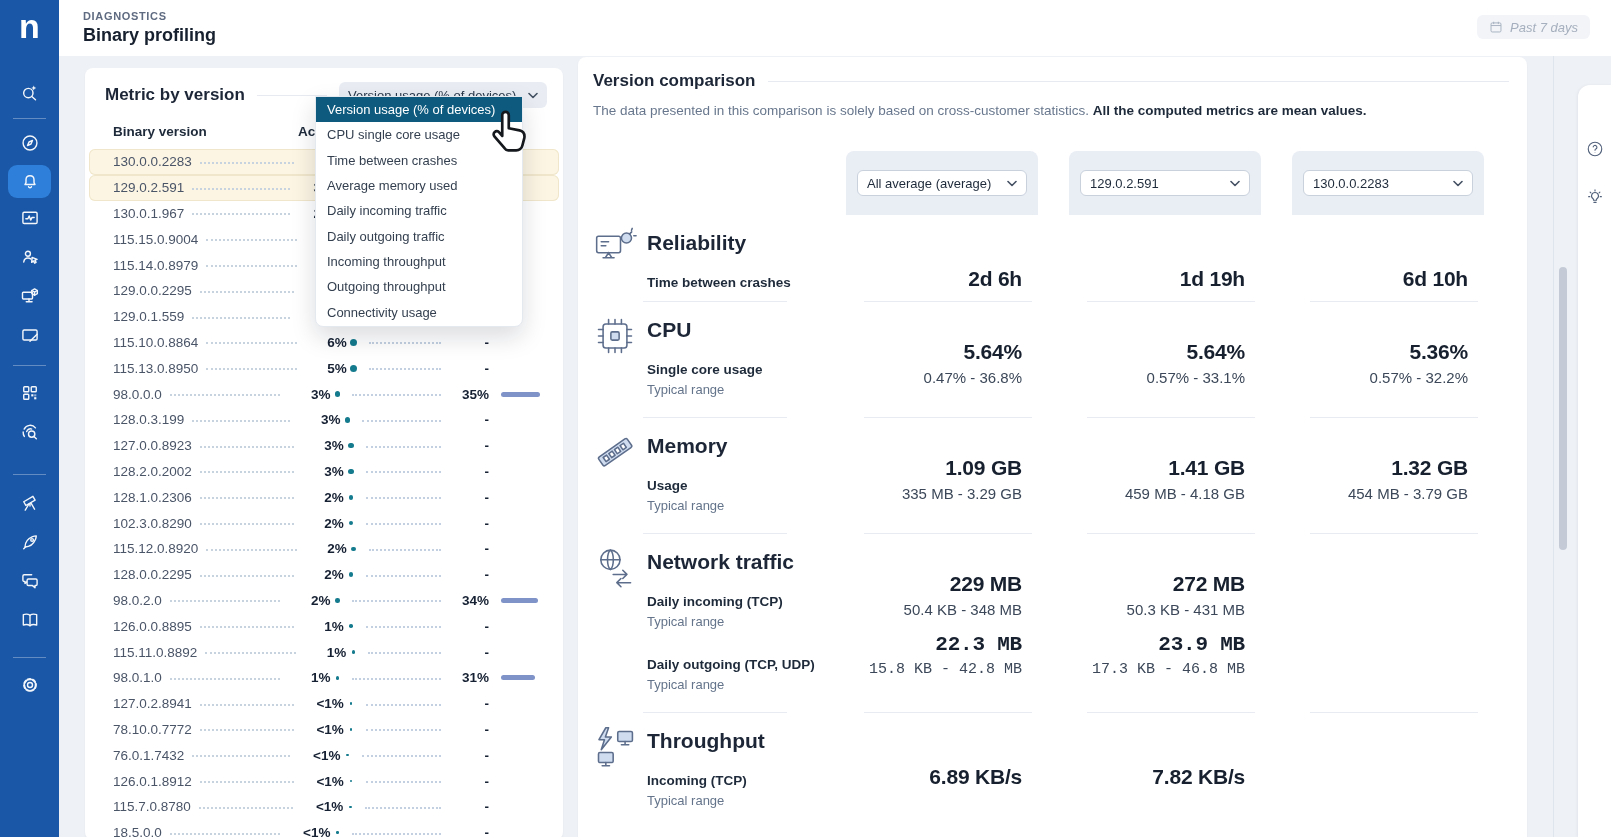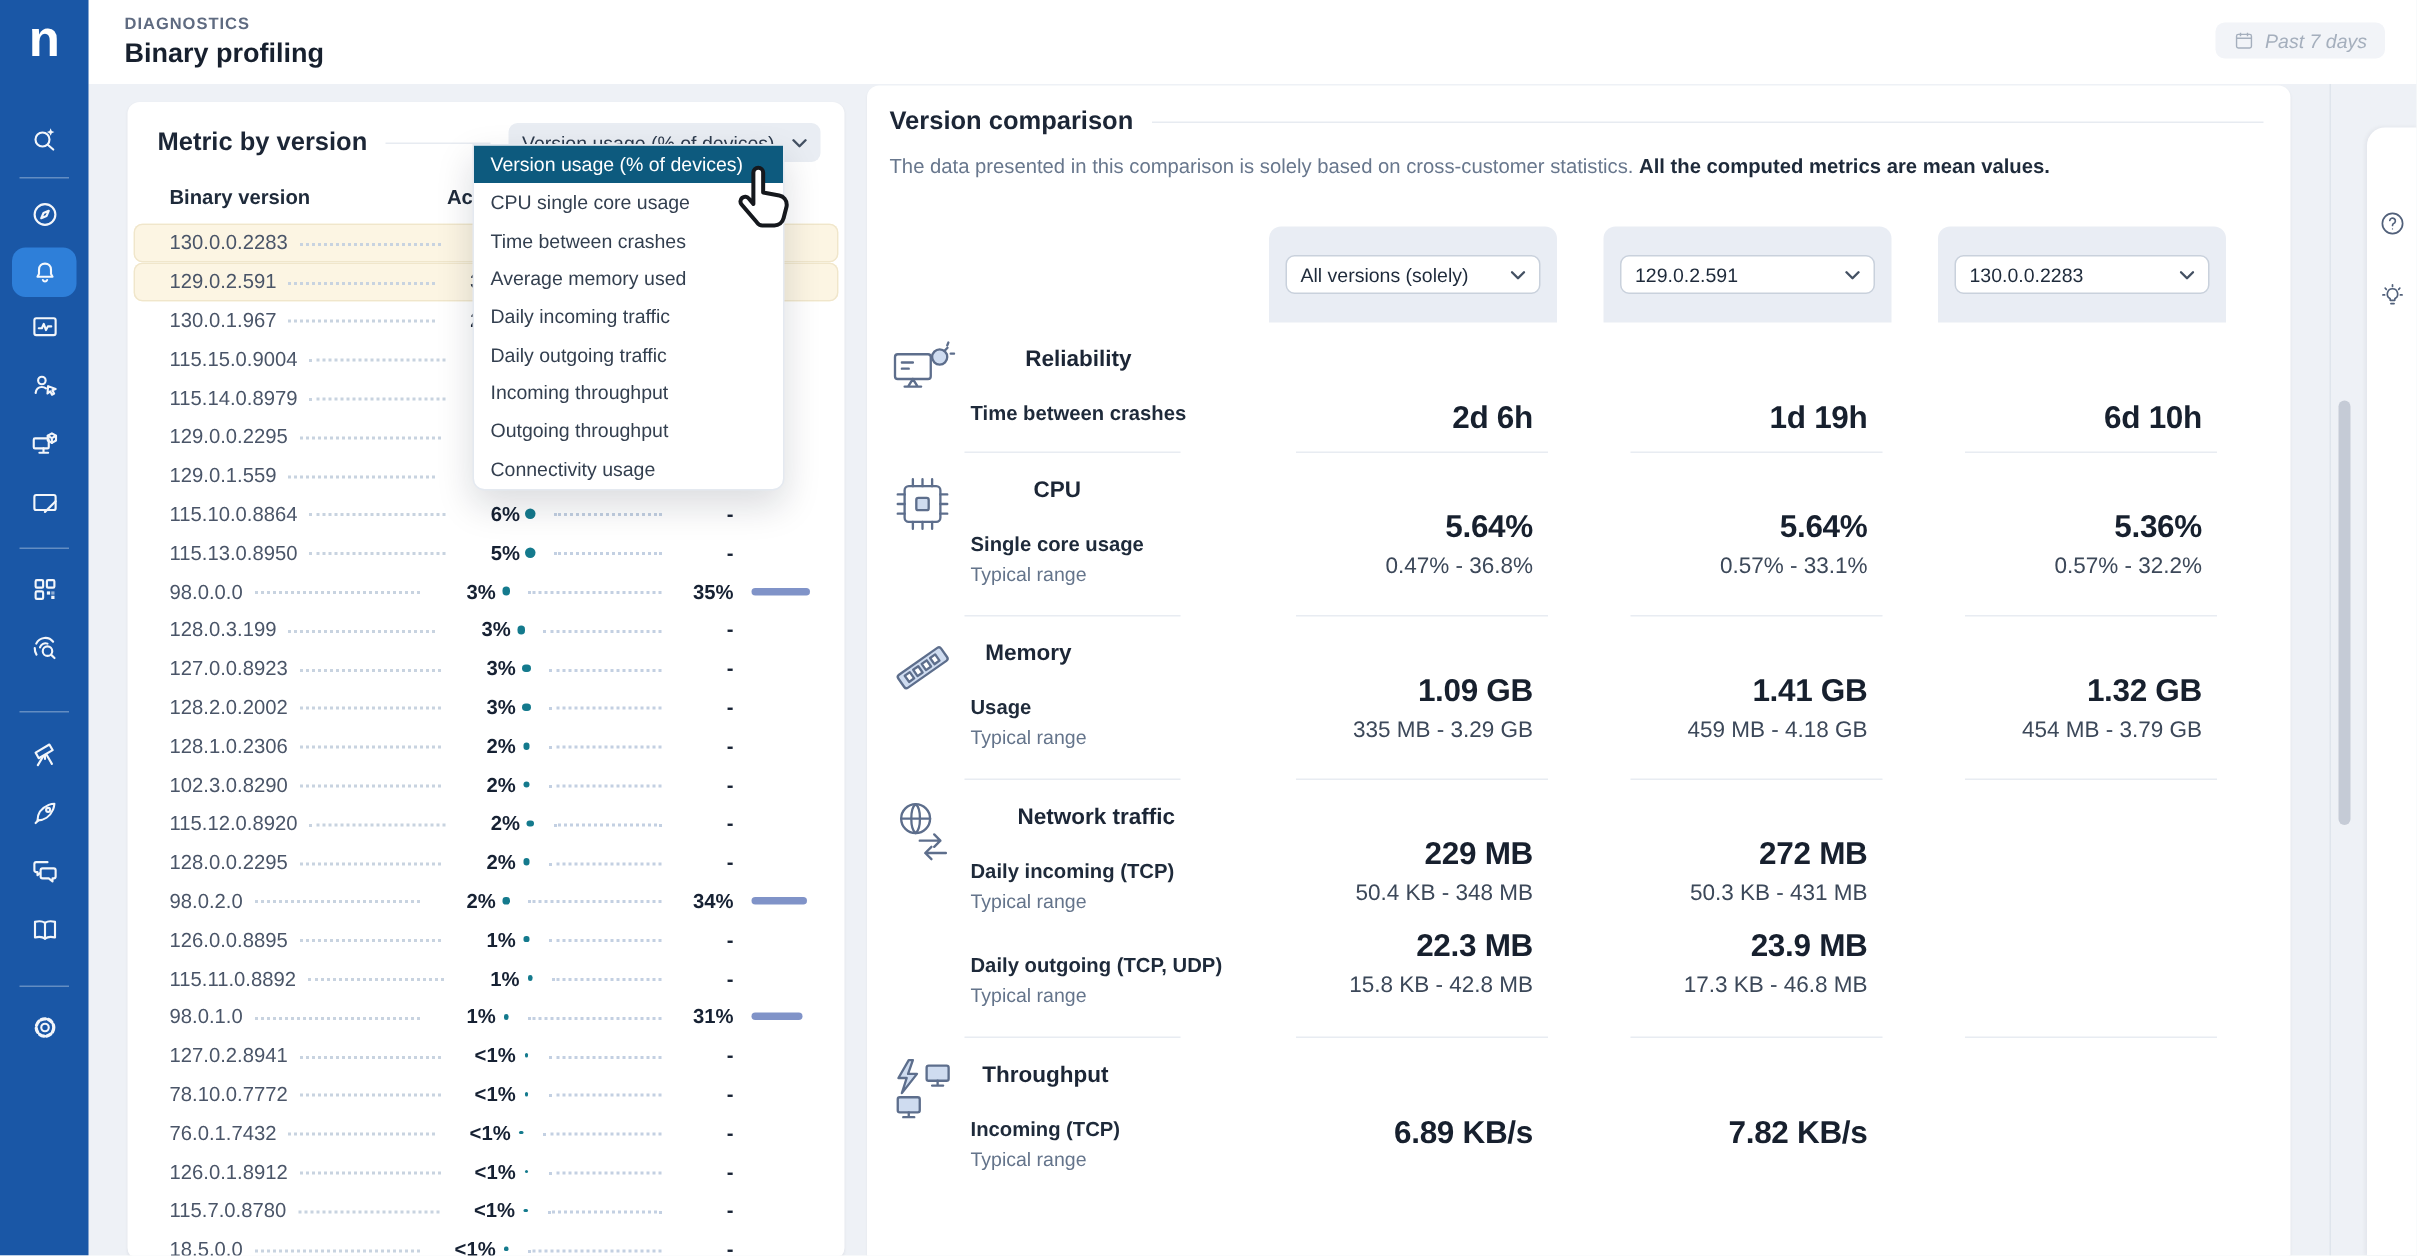--- a/index.html
+++ b/index.html
@@ -64,28 +64,28 @@
   .vc-note b { color:#1e2a3a; }
   .vc-grid-wrap { margin:33px 0 0 15px; }
   .grid4 { display:grid; grid-template-columns:222px 192px 192px 192px; column-gap:31px; }
   .band { background:#e9edf4; border-radius:8px 8px 0 0; height:64px; display:flex; align-items:center; justify-content:center; }
   .vselect { width:170px; height:26px; background:#fff; border:1px solid #c9d1dc; border-radius:6px; display:flex; align-items:center; justify-content:space-between; padding:0 9px; font-size:13px; color:#1e2a3a; font-family:inherit; }
   .sec { padding:8px 0 20px; }
   .sec.no-range { padding-bottom:10px; }
   .sec-label { display:flex; gap:10px; }
   .sec-icon { width:44px; height:44px; margin-top:4px; flex-shrink:0; }
   .sec-icon svg { width:44px; height:44px; }
-  .sec h3 { font-size:15px; font-weight:700; color:#1c2636; margin-top:8px;text-align:center; }
+  .sec h3 { font-size:21px; font-weight:700; color:#1c2636; margin-top:8px; }
   .m-block { margin-top:20px; }
   .m-block + .m-block { margin-top:28px; }
   .m-label { font-size:13.5px; font-weight:700; color:#1e2a3a; }
   .m-sub { font-size:13px; color:#64748b; margin-top:5px; }
   .vals { text-align:right; padding-right:16px; padding-top:30px; }
   .no-range .vals { padding-top:44px; }
-  .v-block + .v-block { margin-top:15px; }
+  .v-block + .v-block { margin-top:15px;font-family:Liberation Mono, monospace; }
   .v-val { font-size:21px; font-weight:700; color:#17202e; letter-spacing:-.01em; }
   .v-range { font-size:15px; color:#3c4859; margin-top:5px; }
   .hr-row { height:1px; }
   .hr-row .hr { height:1px; background:#e8ecf2; }
   .hr-row .hr-label { margin:0 28px 0 50px; }
   .hr-row .hr-val { margin:0 6px 0 18px; }
   .ic { stroke:#5d6e8c; fill:none; stroke-width:1.7; stroke-linecap:round; stroke-linejoin:round; }
   .ic .fillac { fill:#cfdcf0; }
 
   
@@ -559,21 +559,21 @@
   <div class="card-head" style="padding:14px 18px 0 15px;">
     <span class="card-title">Version comparison</span>
     <span class="head-line" style="margin-right:0"></span>
   </div>
   <p class="vc-note"><span>The data presented in this comparison is solely based on cross-customer statistics. </span><b>All the computed metrics are mean values.</b></p>
   <div class="vc-grid-wrap" id="vc-grid">
       <div class="grid4">
         <div></div>
         <div class="band">
           <div class="vselect">
-            <span>All versions (solely)</span>
+            <span>All average (average)</span>
             <svg class="chev" viewBox="0 0 10 7">
               <polyline points="1,1.5 5,5.5 9,1.5"></polyline>
             </svg>
           </div>
         </div>
         <div class="band">
           <div class="vselect">
             <span>129.0.2.591</span>
             <svg class="chev" viewBox="0 0 10 7">
               <polyline points="1,1.5 5,5.5 9,1.5"></polyline>

